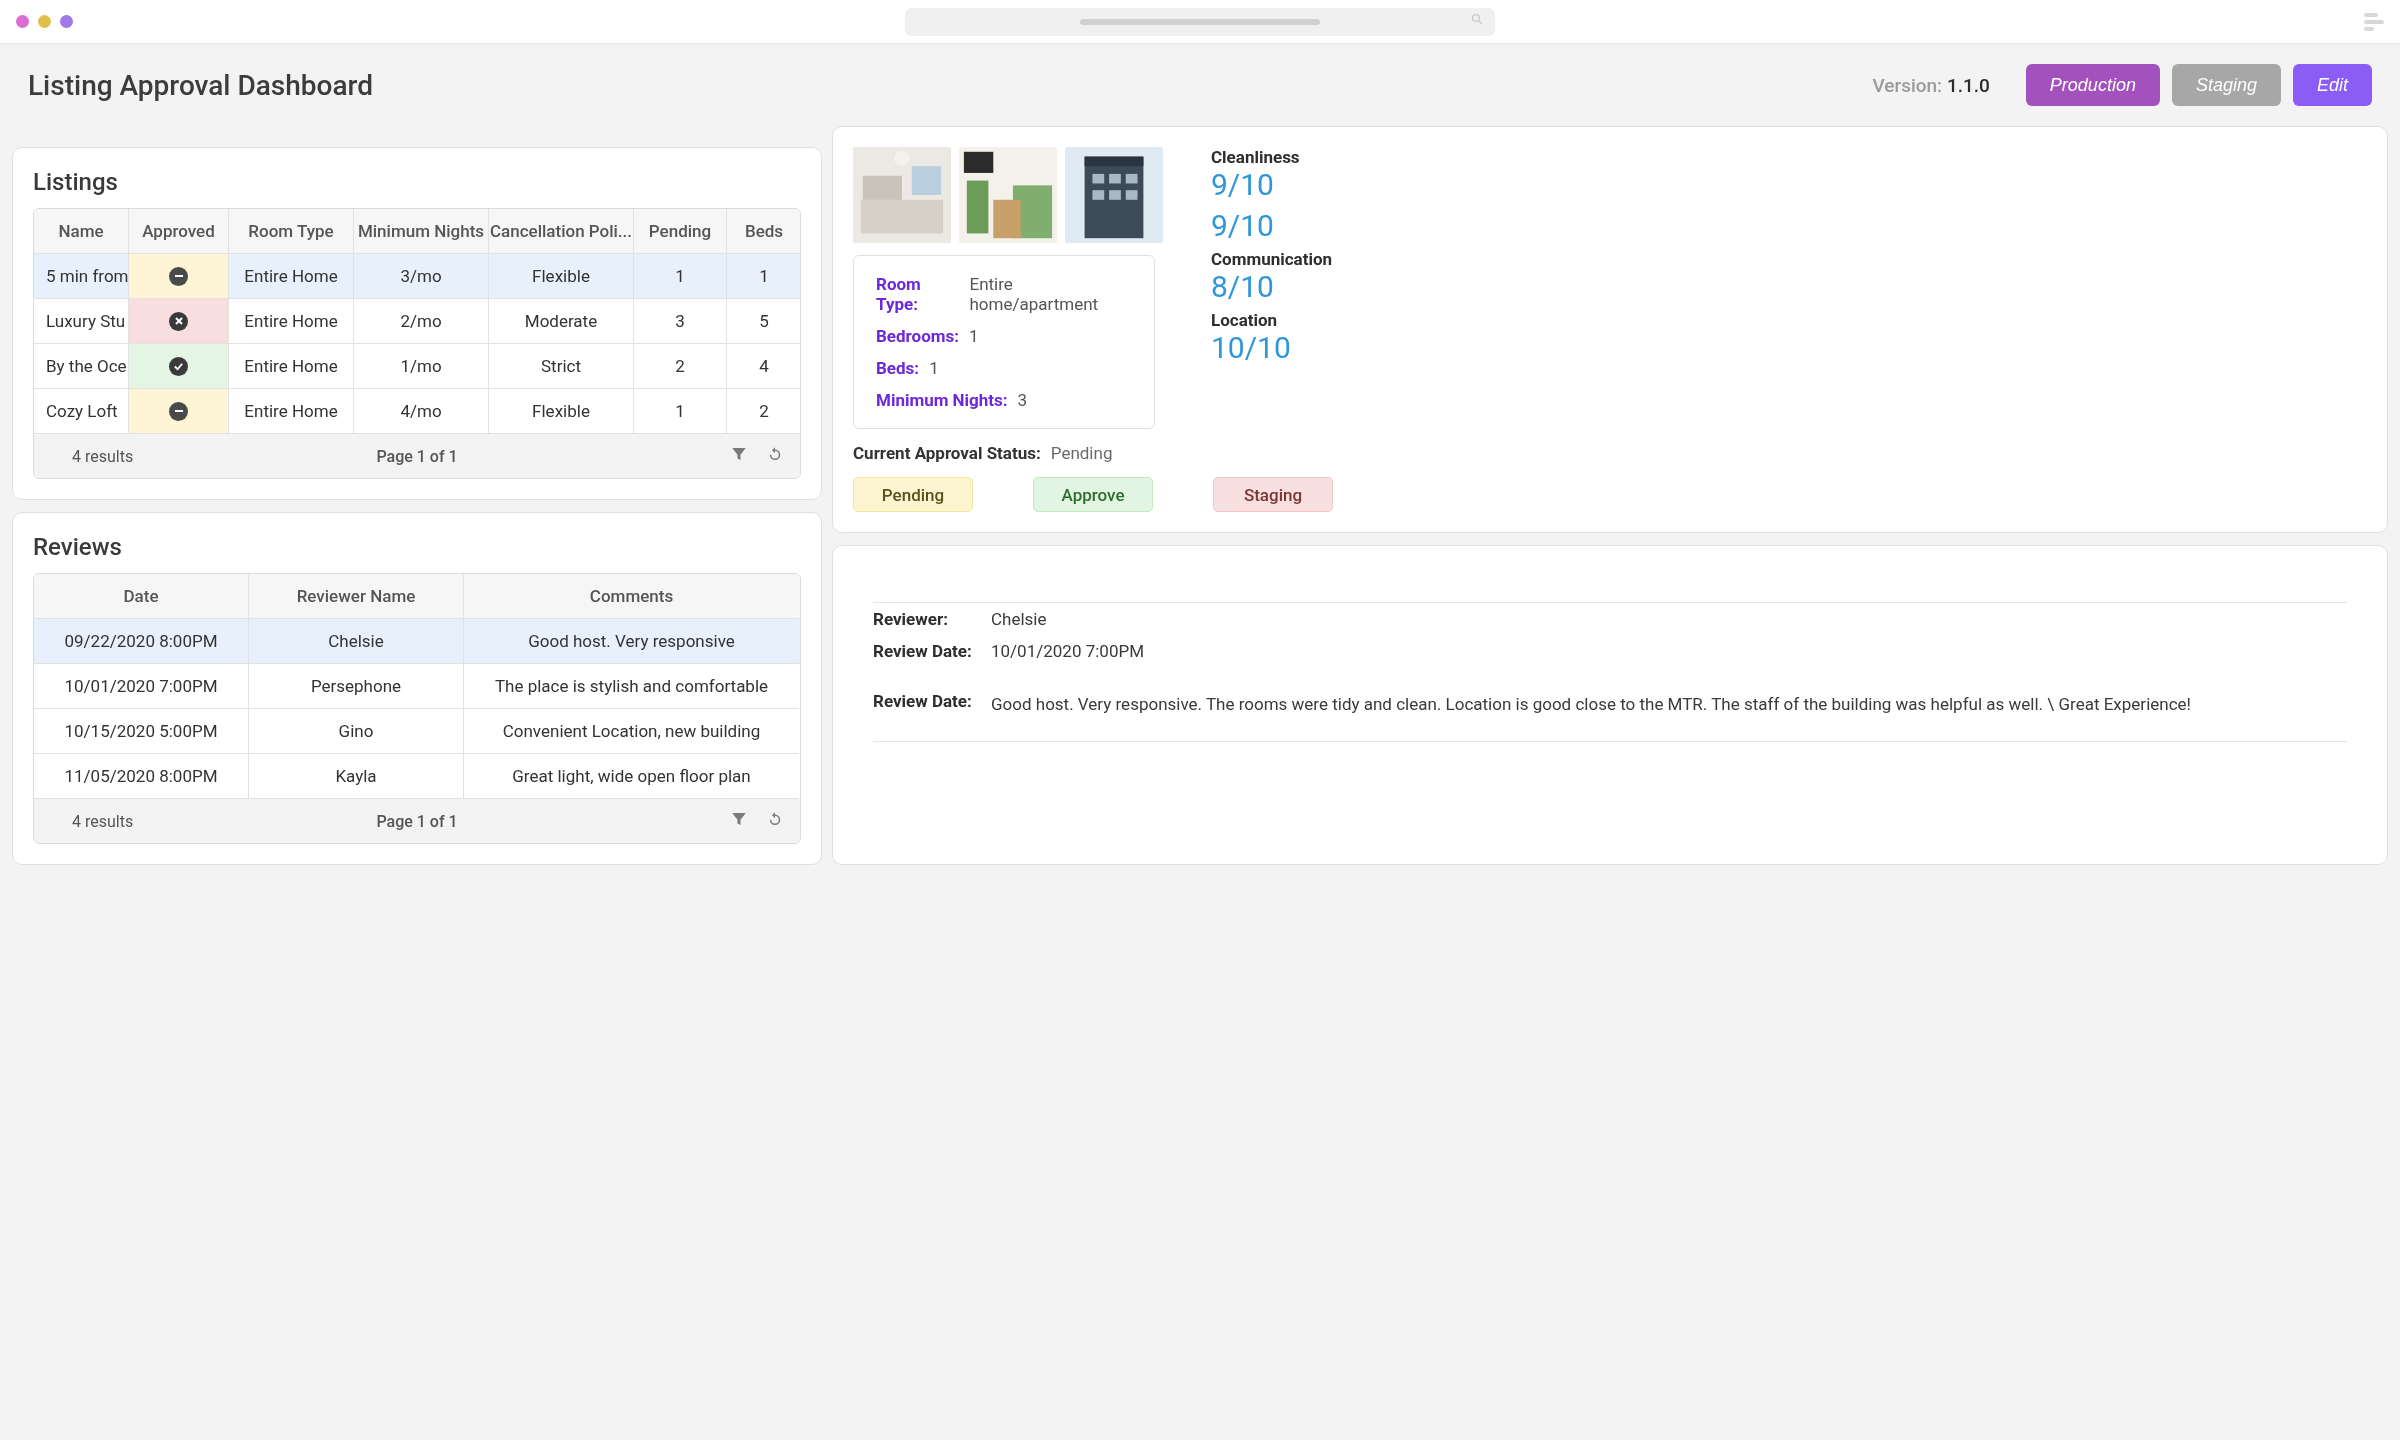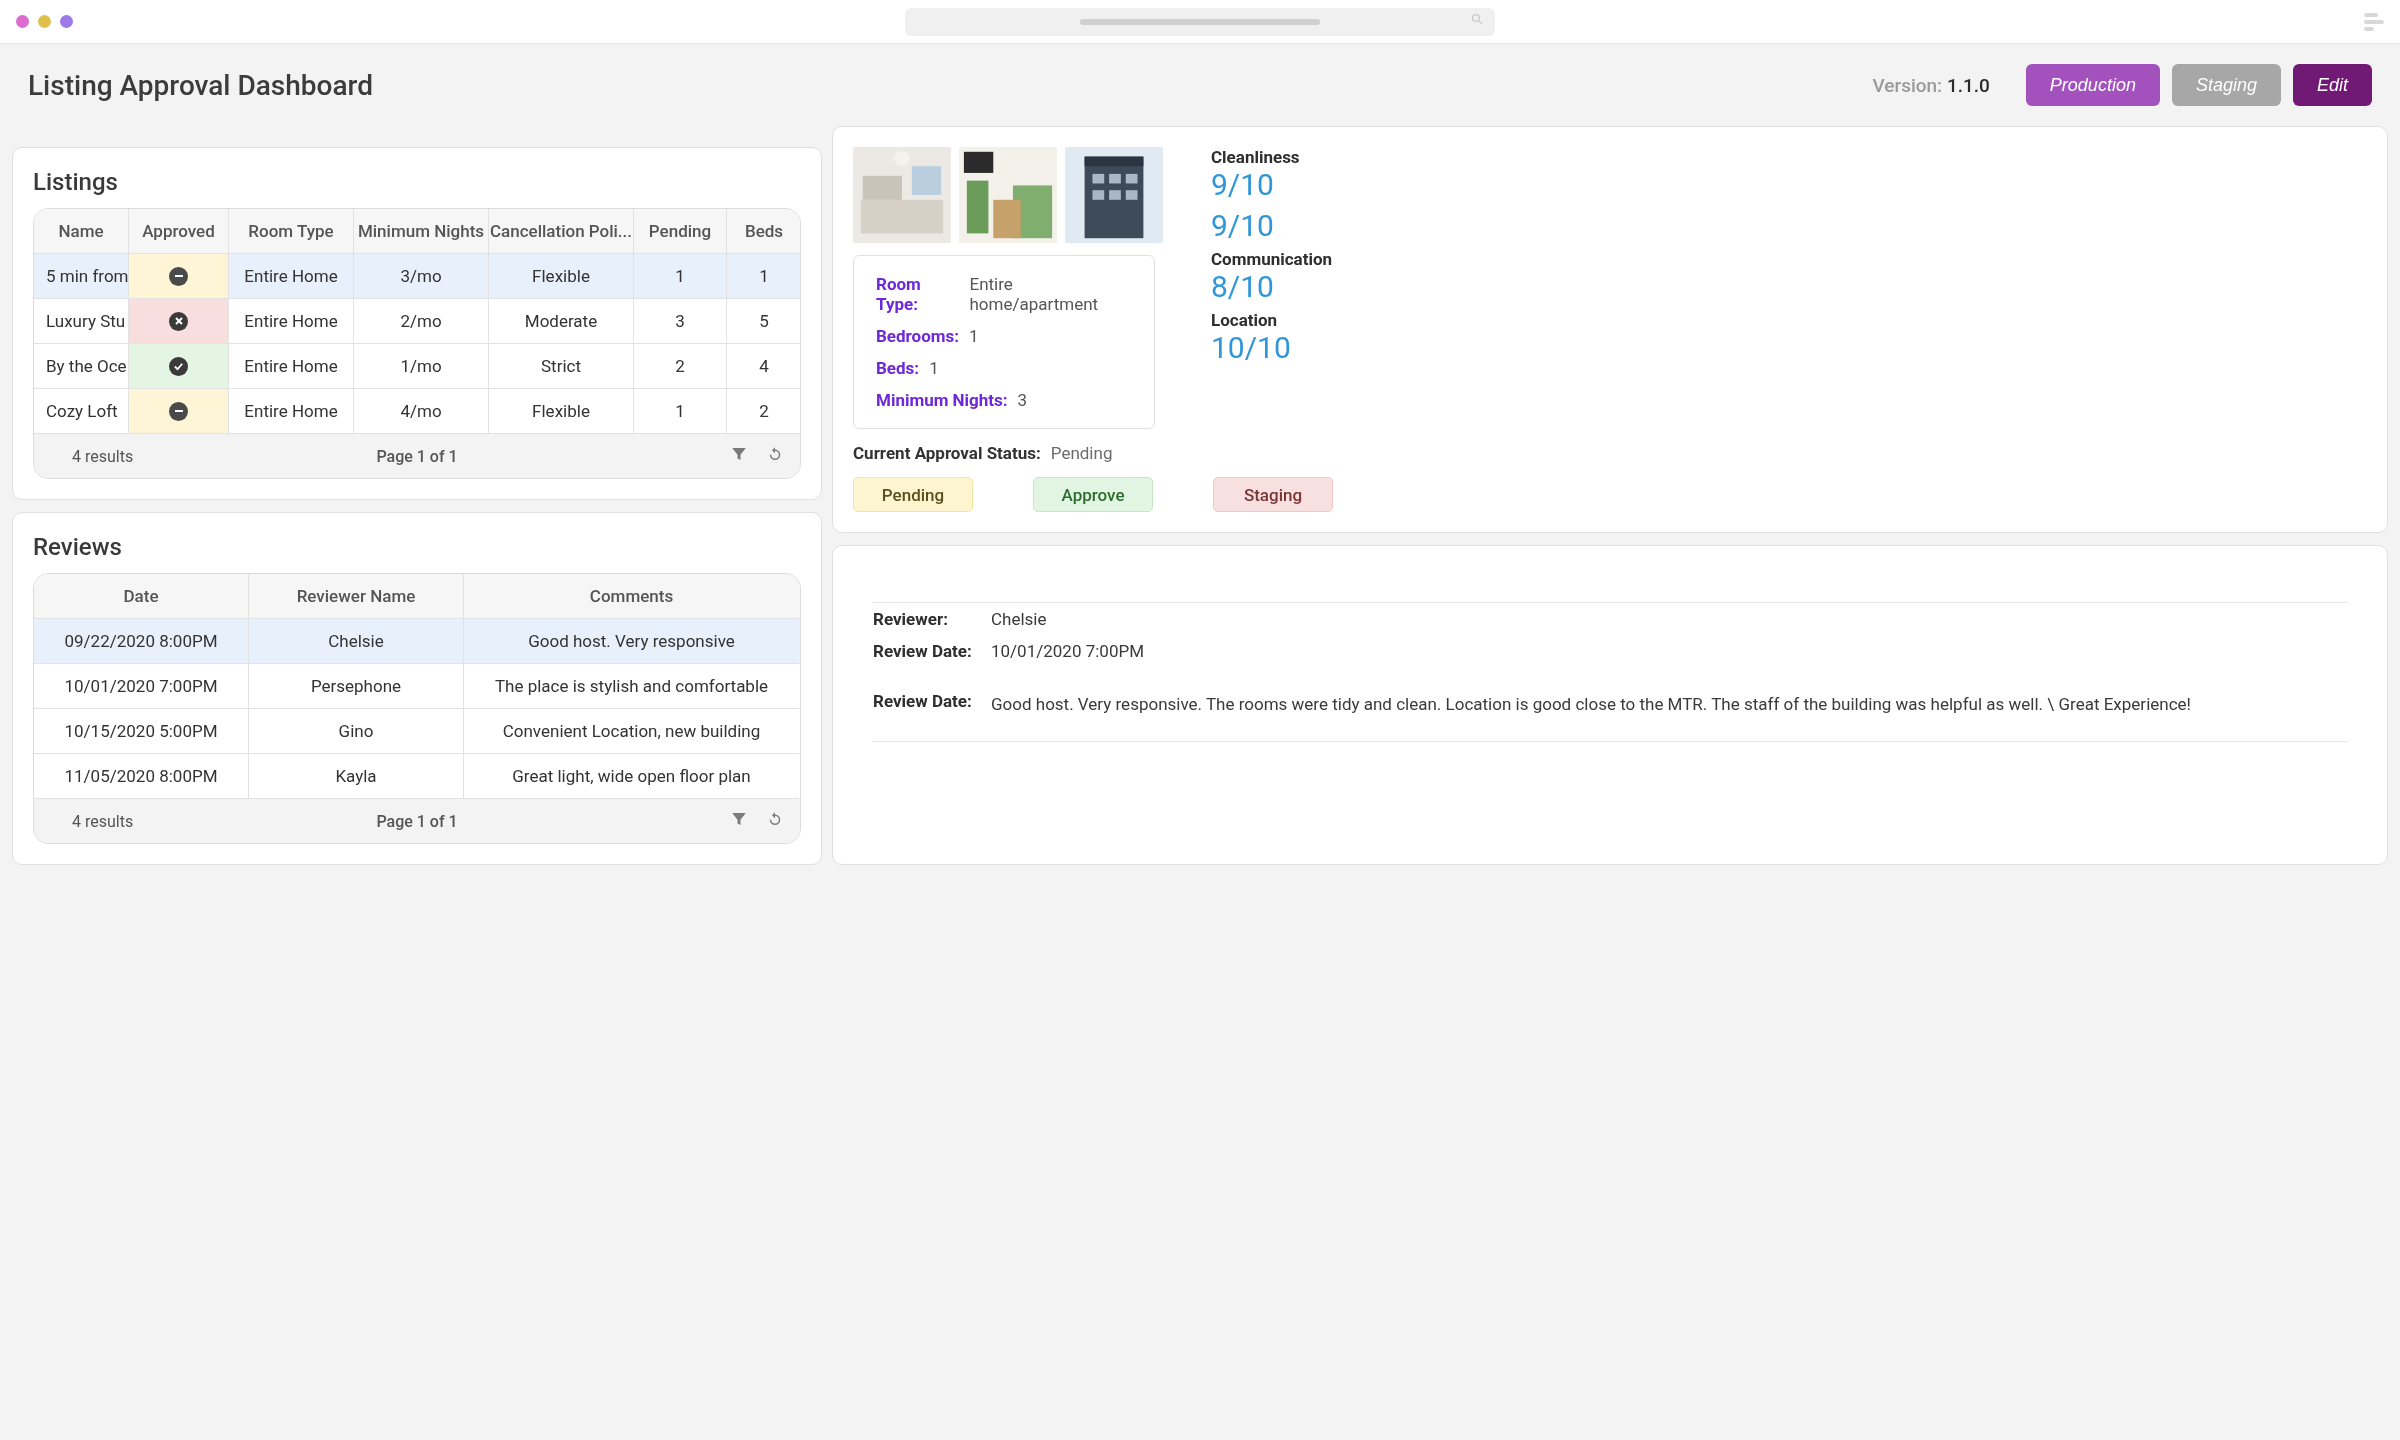--- a/index.html
+++ b/index.html
@@ -75,21 +75,21 @@
   border-radius: 6px;
   color: #fff;
   font-size: 18px;
   font-weight: 500;
   cursor: pointer;
   margin-left: 12px;
   font-style: italic;
 }
 .btn-production { background: #a251bd; }
 .btn-staging { background: #a7a7a7; }
-.btn-edit { background: #701a75; }
+.btn-edit { background: #8b5cf6; }
 
 .main {
   display: grid;
   grid-template-columns: 810px 1fr;
   gap: 10px;
   padding: 0 12px 16px 12px;
 }
 .card {
   background: #fff;
   border: 1px solid #e0e0e0;
@@ -97,21 +97,21 @@
   padding: 20px;
 }
 .col-left { display: flex; flex-direction: column; gap: 12px; justify-content: flex-end; }
 .col-right { display: flex; flex-direction: column; gap: 12px; }
 
 .card-title { font-size: 24px; font-weight: 500; color: #3a3a3a; margin-bottom: 12px; }
 
 .table {
   width: 100%;
   border: 1px solid #dcdcdc;
-  border-radius: 15px;
+  border-radius: 6px;
   overflow: hidden;
   margin-top: 12px;
 }
 .tr { display: grid; }
 .listings .tr { grid-template-columns: 95px 100px 125px 135px 145px 93px 74px; }
 .reviews .tr { grid-template-columns: 215px 215px 335px; }
 .thead { background: #f6f6f6; color: #555; font-weight: 500; }
 .th, .td {
   padding: 12px 8px;
   border-right: 1px solid #e2e2e2;

